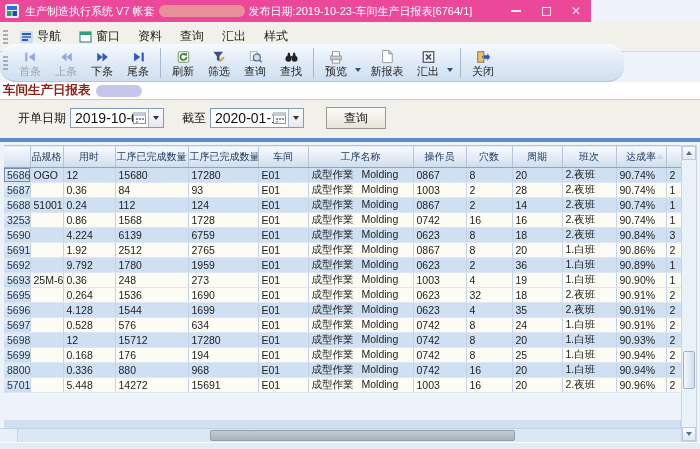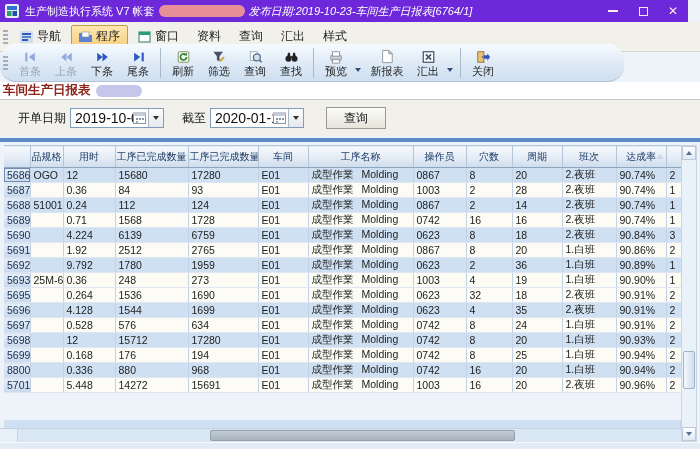--- a/index.html
+++ b/index.html
@@ -1,24 +1,24 @@
 <!DOCTYPE html>
 <html><head>
 <meta charset="utf-8">
 <style>
   * { margin:0; padding:0; box-sizing:border-box; }
   body { font-family:"Liberation Sans","DejaVu Sans",sans-serif; background:#888; }
   .window { position:relative; width:700px; height:449px; background:#eef3f9; overflow:hidden; }
 
   
-  .titlebar { position:absolute; left:0; top:0; width:688px; height:22px; background:#6d28d9; display:flex; align-items:center; color:#fff; font-size:11px; }
+  .titlebar { position:absolute; left:0; top:0; width:591px; height:22px; background:#ec4899; display:flex; align-items:center; color:#fff; font-size:11px; }
   .app-icon { width:14px; height:14px; margin:0 6px 0 5px; flex:0 0 auto; }
   .title-left { white-space:nowrap; }
   .title-redact { width:86px; height:12px; background:#e8909a; border-radius:6px; margin:0 4px; }
-  .title-right { white-space:nowrap;font-style:italic; }
+  .title-right { white-space:nowrap; }
   .win-controls { position:absolute; right:0; top:0; height:22px; display:flex; }
   .win-btn { width:30px; height:22px; display:flex; align-items:center; justify-content:center; color:#ffe9ea; cursor:default; }
   .glyph-min { width:10px; height:0; border-bottom:2px solid #ffe9ea; display:block; }
   .glyph-max { width:9px; height:9px; border:1.5px solid #ffe9ea; display:block; }
   .glyph-close { font-size:12px; line-height:1; }
 
   
   .menubar { position:absolute; left:0; top:22px; width:700px; height:30px; background:#f1f0ea; border-bottom:1px solid #d9d7cb; display:flex; align-items:center; font-size:12px; color:#222; }
   .grip { width:5px; height:14px; margin:0 4px 0 3px; background:repeating-linear-gradient(#aab 0 2px, transparent 2px 4px); }
   .menu-item { display:flex; align-items:center; gap:4px; padding:2px 7px; margin-right:2px; white-space:nowrap; border:1px solid transparent; }
@@ -107,27 +107,20 @@
   <div class="menubar">
     <span class="grip"></span>
     <span class="menu-item">
       <svg class="mi-icon" viewBox="0 0 13 12">
           <rect x="0" y="0" width="13" height="12" rx="1" fill="#cfdcef"></rect>
           <rect x="2" y="2" width="9" height="2" fill="#2f5bb7"></rect>
           <rect x="2" y="5" width="9" height="2" fill="#5b84c9"></rect>
           <rect x="2" y="8" width="6" height="2" fill="#2f5bb7"></rect>
         </svg>
       <span>导航</span>
-    </span>
-    <span class="menu-item active">
-      <svg class="mi-icon" viewBox="0 0 13 12">
-          <path d="M0 2h5l1 2h7v7H0Z" fill="#5b84d6"></path>
-          <rect x="3" y="1" width="7" height="5" fill="#fff" stroke="#888" stroke-width="0.6"></rect>
-        </svg>
-      <span>程序</span>
     </span>
     <span class="menu-item">
       <svg class="mi-icon" viewBox="0 0 13 12">
           <rect x="1" y="1" width="11" height="10" fill="#fff" stroke="#2a7d6a"></rect>
           <rect x="1" y="1" width="11" height="3" fill="#2a9d7a"></rect>
         </svg>
       <span>窗口</span>
     </span>
     <span class="menu-item">
         <span>资料</span>
@@ -381,23 +374,23 @@
             <td>E01</td>
             <td><span class="proc-cn">成型作業</span><span>Molding</span></td>
             <td>0867</td>
             <td>2</td>
             <td>14</td>
             <td>2.夜班</td>
             <td>90.74%</td>
             <td>1</td>
           </tr>
           <tr class="r-odd">
-            <td class="c-num">5689</td>
-            <td></td>
-            <td>0.71</td>
+            <td class="c-num">3253</td>
+            <td></td>
+            <td>0.86</td>
             <td>1568</td>
             <td>1728</td>
             <td>E01</td>
             <td><span class="proc-cn">成型作業</span><span>Molding</span></td>
             <td>0742</td>
             <td>16</td>
             <td>16</td>
             <td>2.夜班</td>
             <td>90.74%</td>
             <td>1</td>

